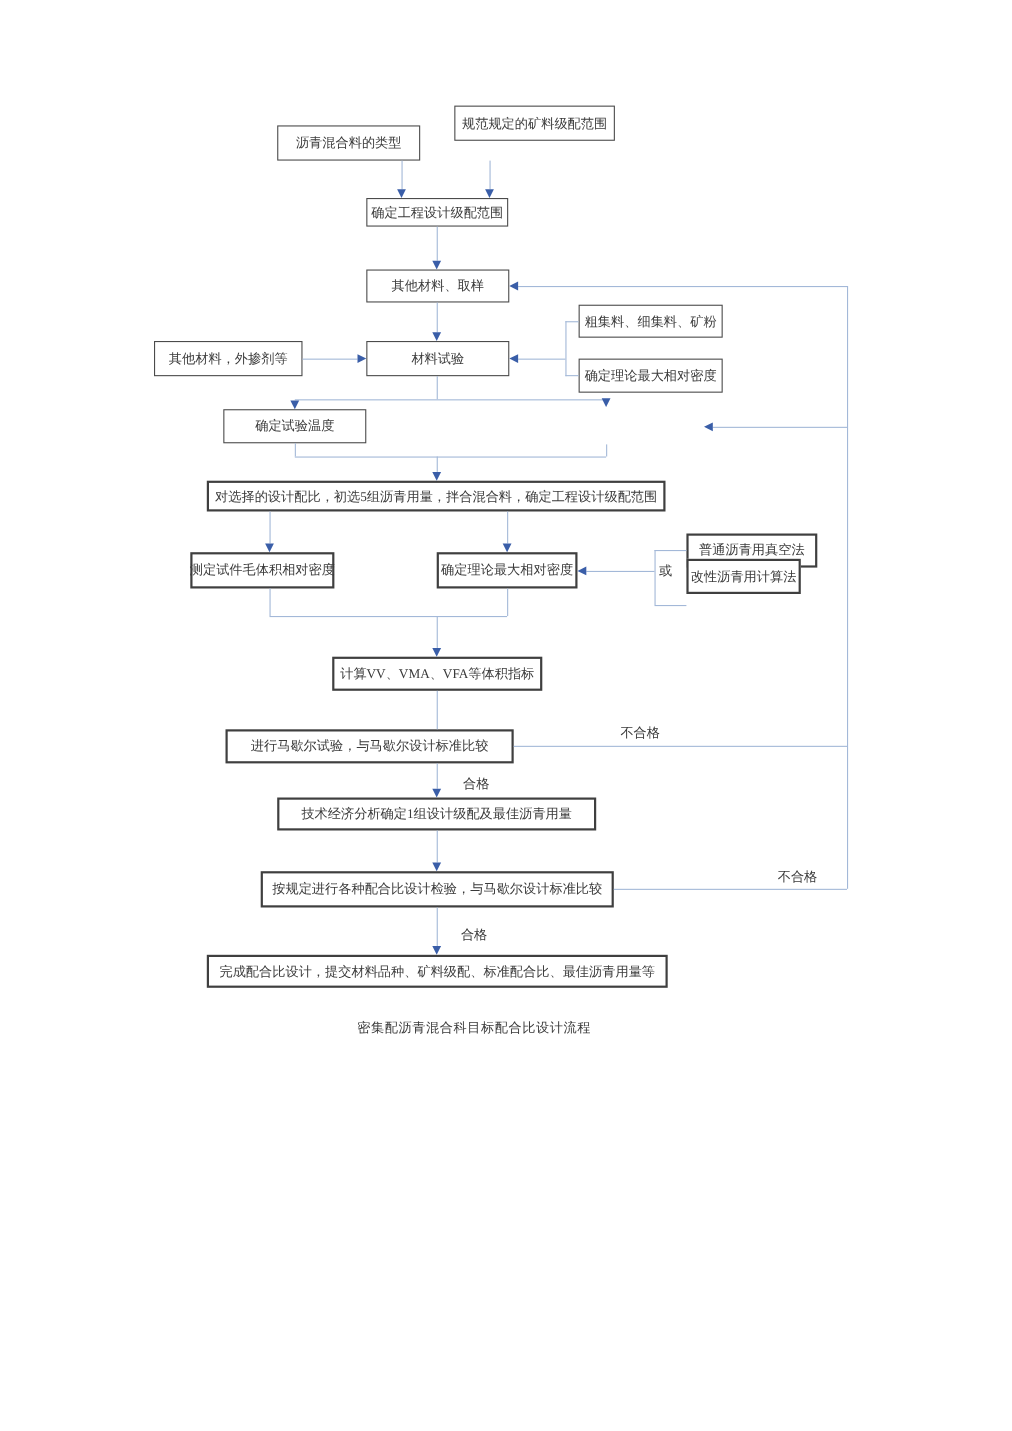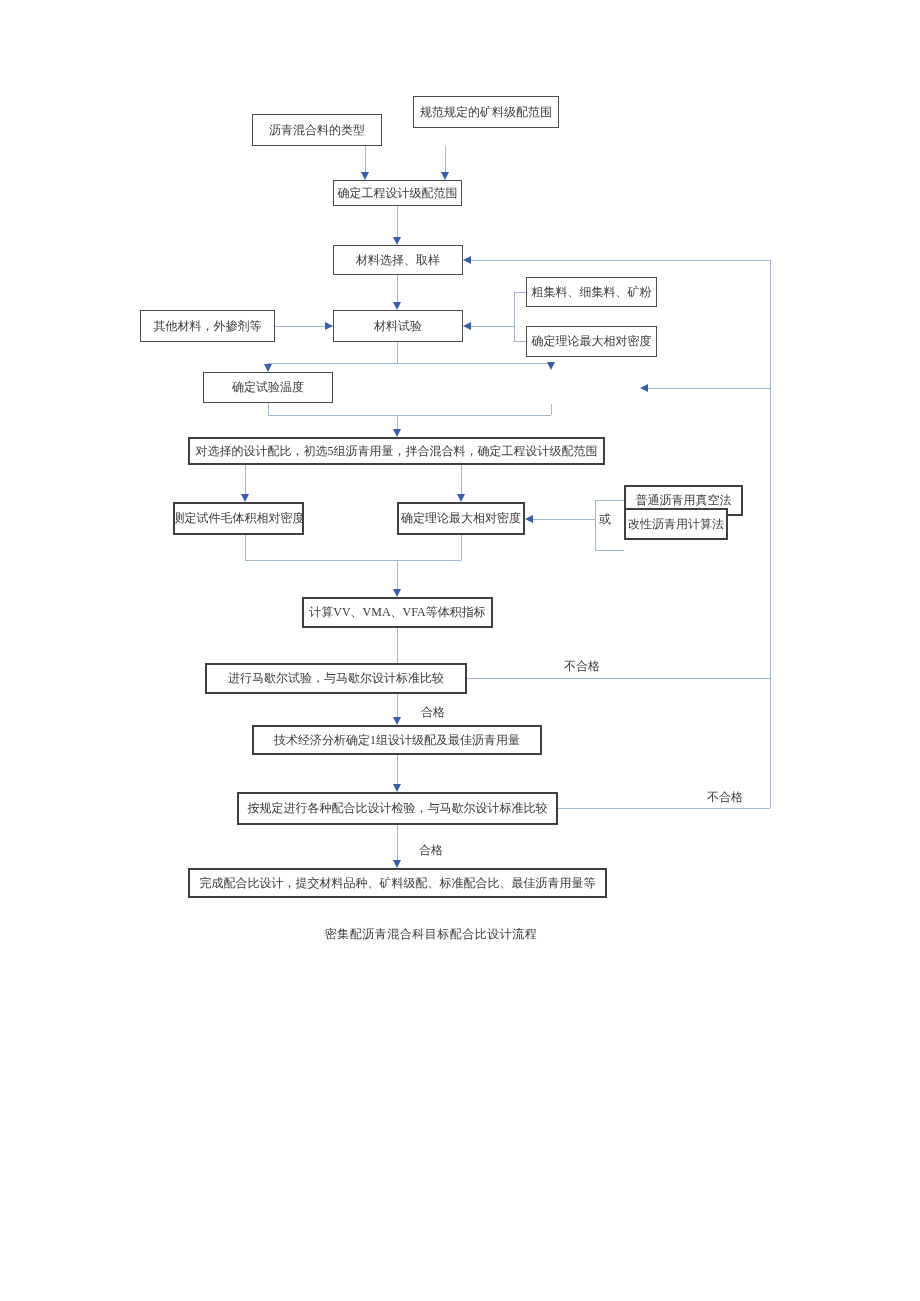--- a/index.html
+++ b/index.html
@@ -28,21 +28,21 @@
   .caption{position:absolute;font-size:12px;letter-spacing:0.5px;color:var(--text);text-align:center;white-space:nowrap;}
 </style>
 </head>
 <body>
 
 <div id="canvas">
 
   <div class="node" style="left:252px;top:114px;width:130px;height:32px">沥青混合料的类型</div>
   <div class="node" style="left:413px;top:96px;width:146px;height:32px">规范规定的矿料级配范围</div>
   <div class="node" style="left:333px;top:180px;width:129px;height:26px">确定工程设计级配范围</div>
-  <div class="node" style="left:333px;top:245px;width:130px;height:30px">材料选择、取样</div>
+  <div class="node" style="left:333px;top:245px;width:130px;height:30px">其他材料、取样</div>
   <div class="node" style="left:140px;top:310px;width:135px;height:32px">其他材料，外掺剂等</div>
   <div class="node" style="left:333px;top:310px;width:130px;height:32px">材料试验</div>
   <div class="node" style="left:526px;top:277px;width:131px;height:30px">粗集料、细集料、矿粉</div>
   <div class="node" style="left:526px;top:326px;width:131px;height:31px">确定理论最大相对密度</div>
   <div class="node" style="left:203px;top:372px;width:130px;height:31px">确定试验温度</div>
   <div class="node bold" style="left:188px;top:437px;width:417px;height:28px">对选择的设计配比，初选5组沥青用量，拌合混合料，确定工程设计级配范围</div>
   <div class="node bold" style="left:173px;top:502px;width:131px;height:33px">测定试件毛体积相对密度</div>
   <div class="node bold" style="left:397px;top:502px;width:128px;height:33px">确定理论最大相对密度</div>
   <div class="node bold" style="left:624px;top:485px;width:119px;height:31px">普通沥青用真空法</div>
   <div class="node bold" style="left:624px;top:508px;width:104px;height:32px">改性沥青用计算法</div>

